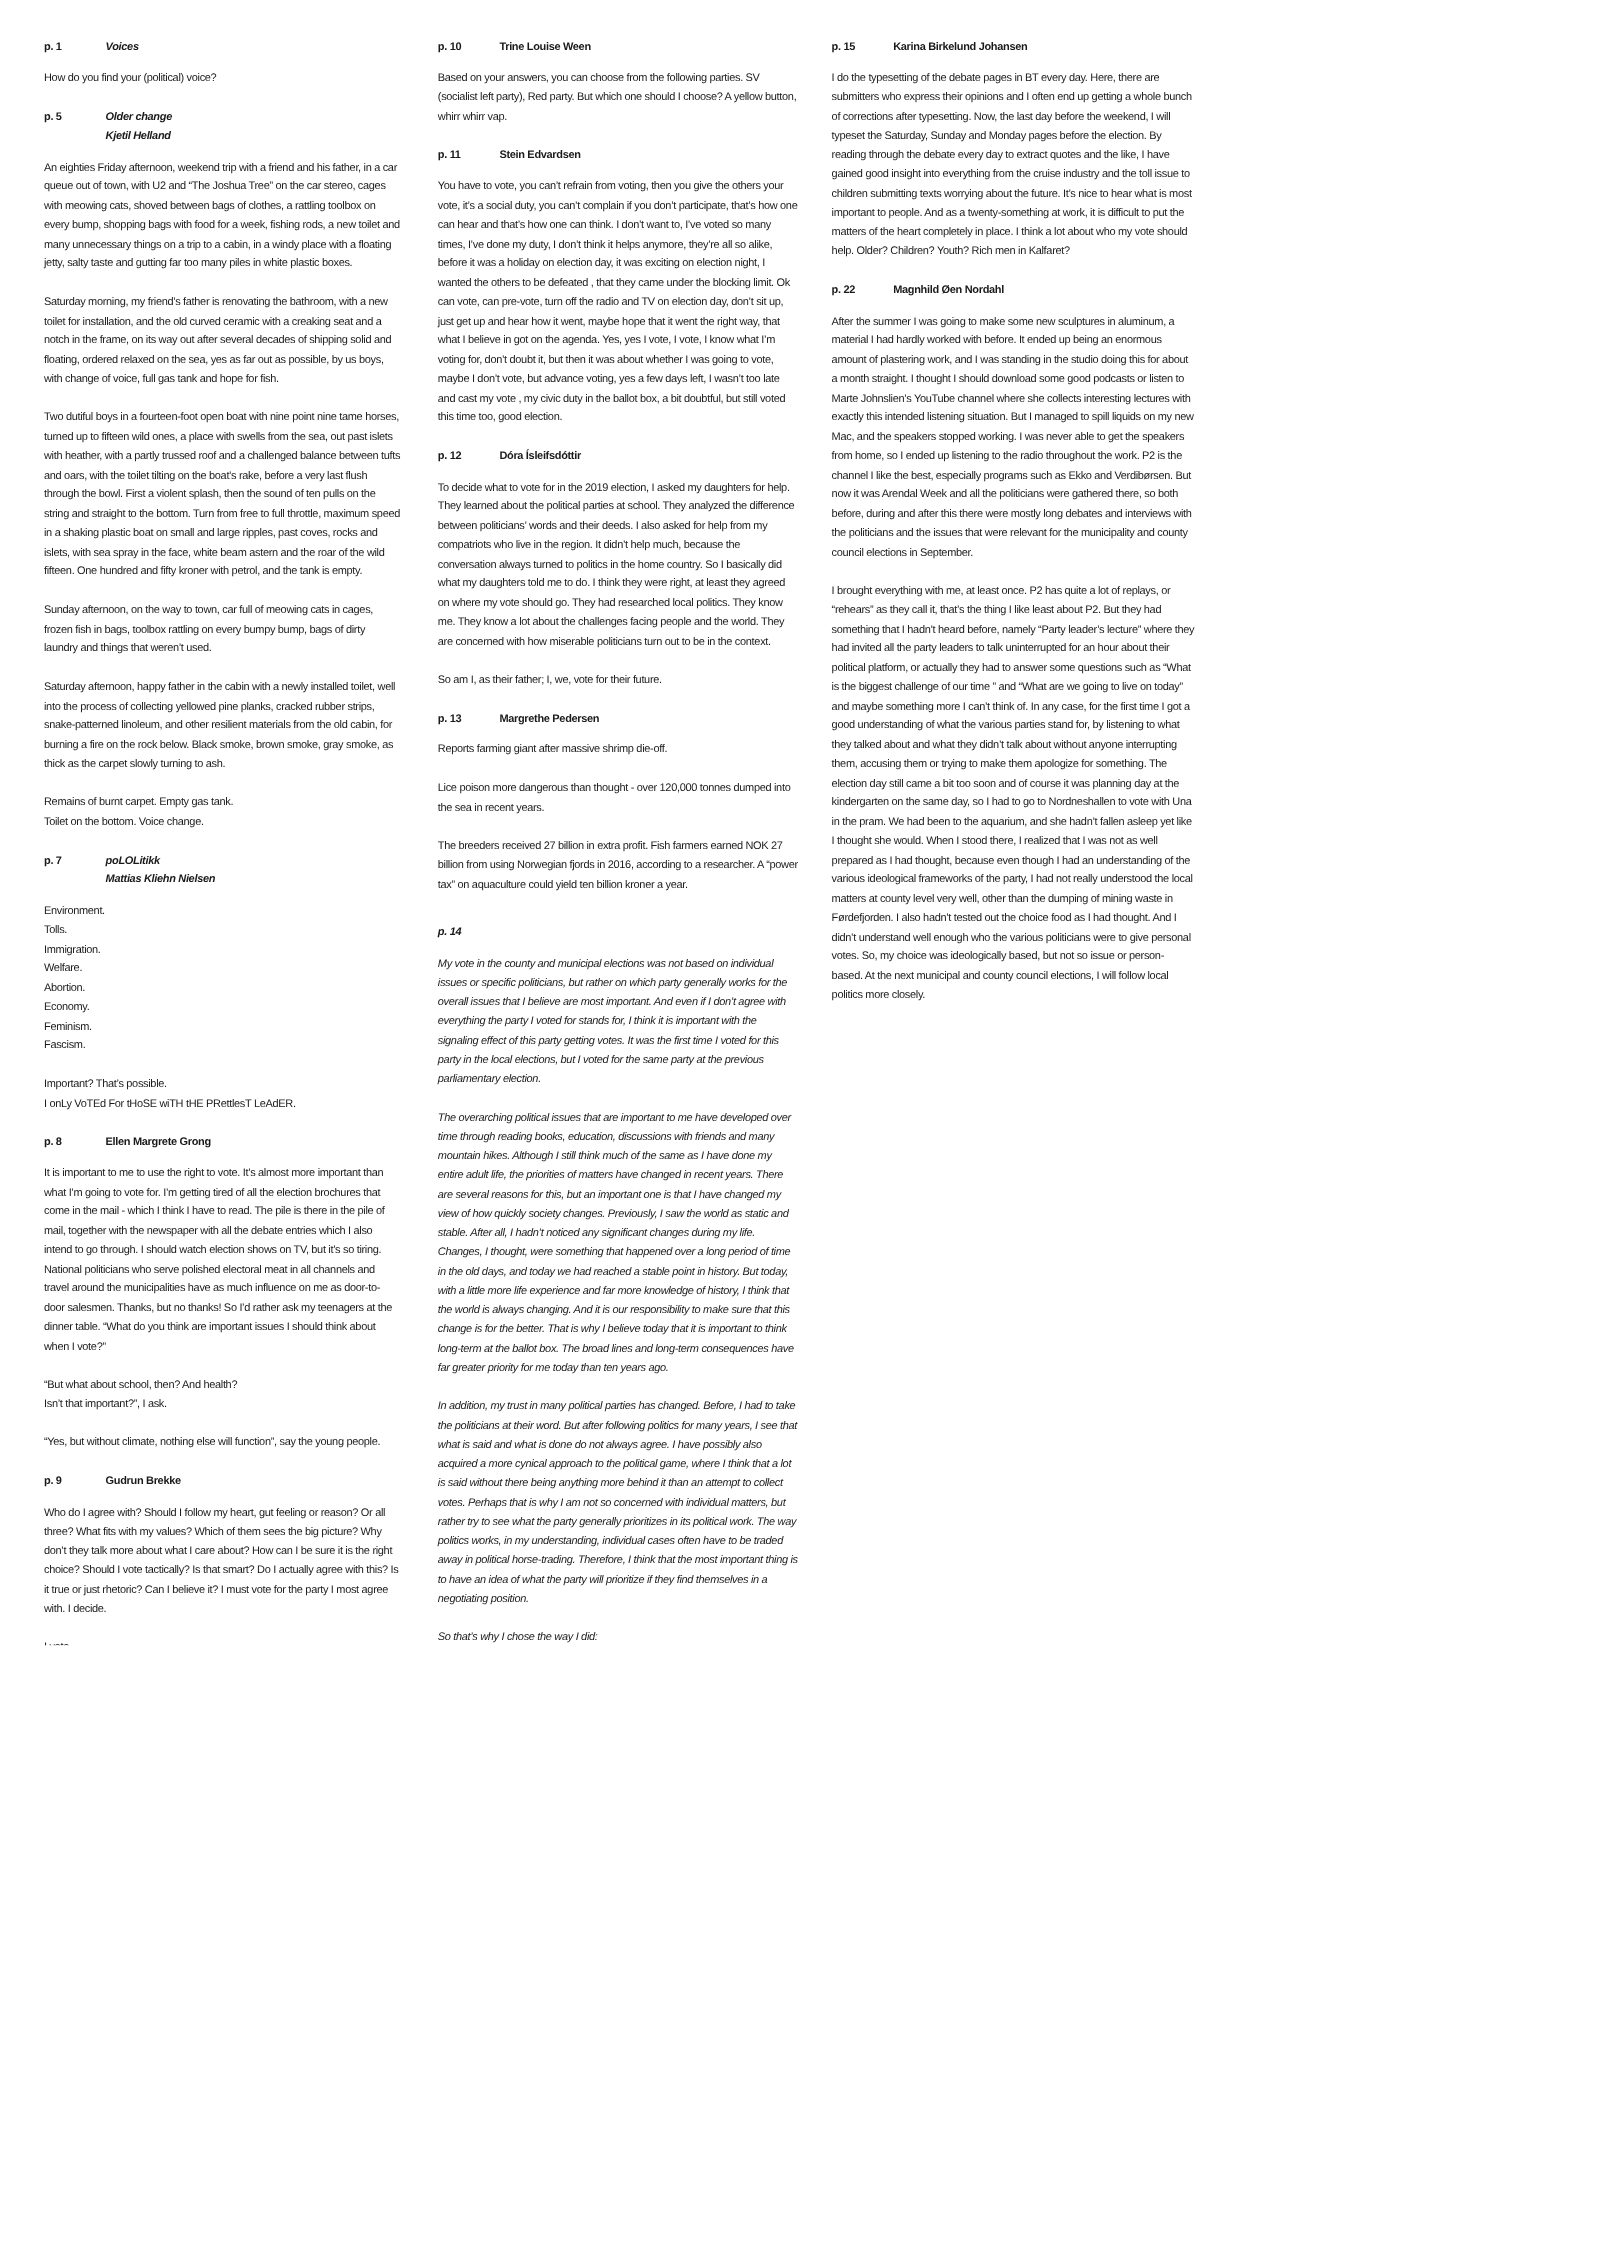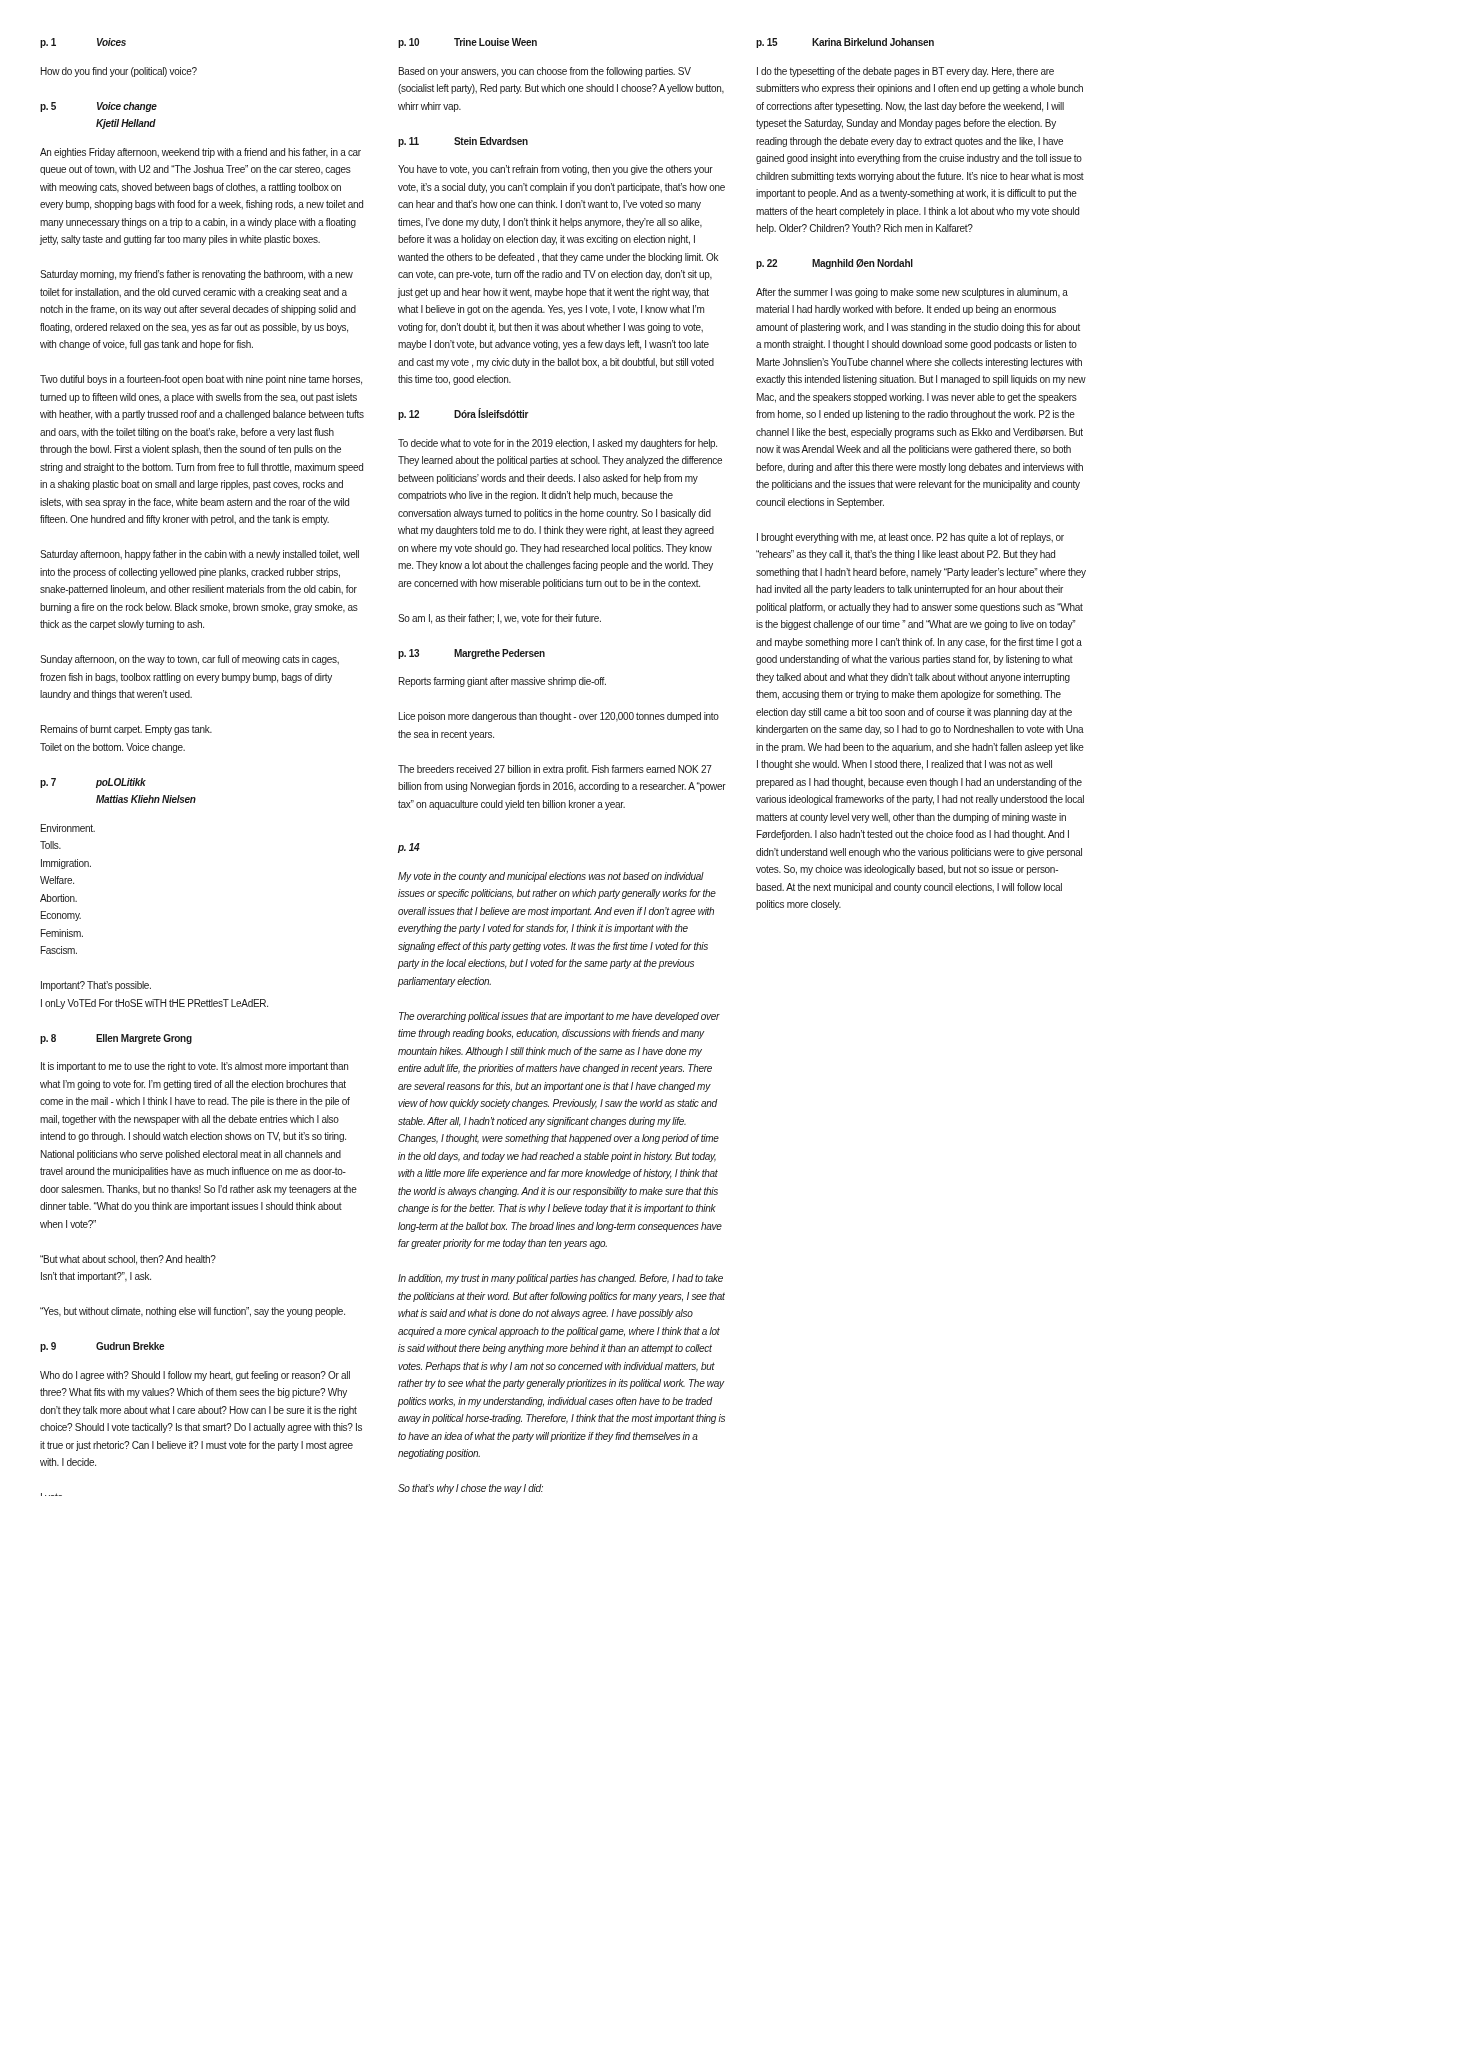--- a/index.html
+++ b/index.html
@@ -56,30 +56,30 @@
     </header>
     <div class="entry-body">
           <p class="para">How do you find your (political) voice?</p>
         </div>
   </section>
 
   <section class="entry">
     <header class="entry-heading italic">
       <span class="entry-page">p. 5</span>
       <span class="entry-title">
-            <span class="title-line">Voice change</span>
+            <span class="title-line">Older change</span>
             <span class="title-line">Kjetil Helland</span>
           </span>
     </header>
     <div class="entry-body">
           <p class="para">An eighties Friday afternoon, weekend trip with a friend and his father, in a car queue out of town, with U2 and “The Joshua Tree” on the car stereo, cages with meowing cats, shoved between bags of clothes, a rattling toolbox on every bump, shopping bags with food for a week, fishing rods, a new toilet and many unnecessary things on a trip to a cabin, in a windy place with a floating jetty, salty taste and gutting far too many piles in white plastic boxes.</p>
           <p class="para">Saturday morning, my friend’s father is renovating the bathroom, with a new toilet for installation, and the old curved ceramic with a creaking seat and a notch in the frame, on its way out after several decades of shipping solid and floating, ordered relaxed on the sea, yes as far out as possible, by us boys, with change of voice, full gas tank and hope for fish.</p>
           <p class="para">Two dutiful boys in a fourteen-foot open boat with nine point nine tame horses, turned up to fifteen wild ones, a place with swells from the sea, out past islets with heather, with a partly trussed roof and a challenged balance between tufts and oars, with the toilet tilting on the boat’s rake, before a very last flush through the bowl. First a violent splash, then the sound of ten pulls on the string and straight to the bottom. Turn from free to full throttle, maximum speed in a shaking plastic boat on small and large ripples, past coves, rocks and islets, with sea spray in the face, white beam astern and the roar of the wild fifteen. One hundred and fifty kroner with petrol, and the tank is empty.</p>
+          <p class="para">Sunday afternoon, on the way to town, car full of meowing cats in cages, frozen fish in bags, toolbox rattling on every bumpy bump, bags of dirty laundry and things that weren’t used.</p>
           <p class="para">Saturday afternoon, happy father in the cabin with a newly installed toilet, well into the process of collecting yellowed pine planks, cracked rubber strips, snake-patterned linoleum, and other resilient materials from the old cabin, for burning a fire on the rock below. Black smoke, brown smoke, gray smoke, as thick as the carpet slowly turning to ash.</p>
-          <p class="para">Sunday afternoon, on the way to town, car full of meowing cats in cages, frozen fish in bags, toolbox rattling on every bumpy bump, bags of dirty laundry and things that weren’t used.</p>
           <p class="para">Remains of burnt carpet. Empty gas tank.
 Toilet on the bottom. Voice change.</p>
         </div>
   </section>
 
   <section class="entry" style="margin-top: 17px;">
     <header class="entry-heading italic">
       <span class="entry-page">p. 7</span>
       <span class="entry-title">
             <span class="title-line">poLOLitikk</span>

